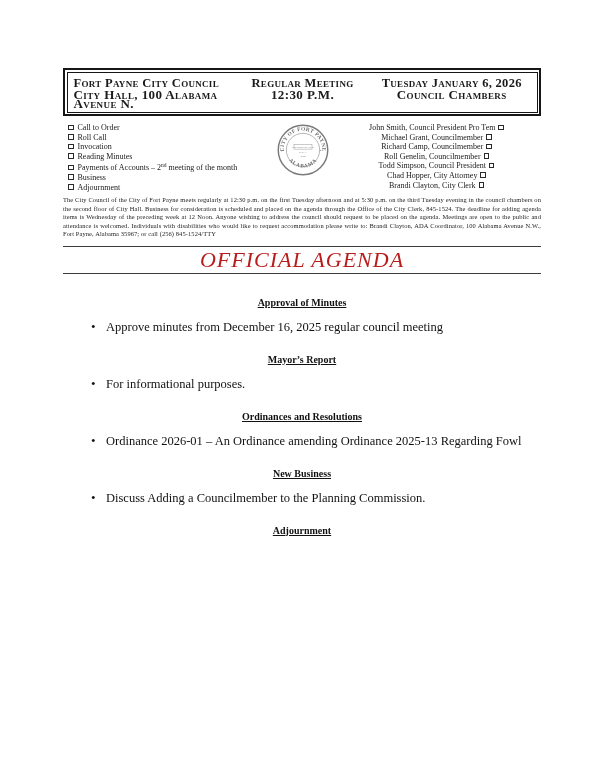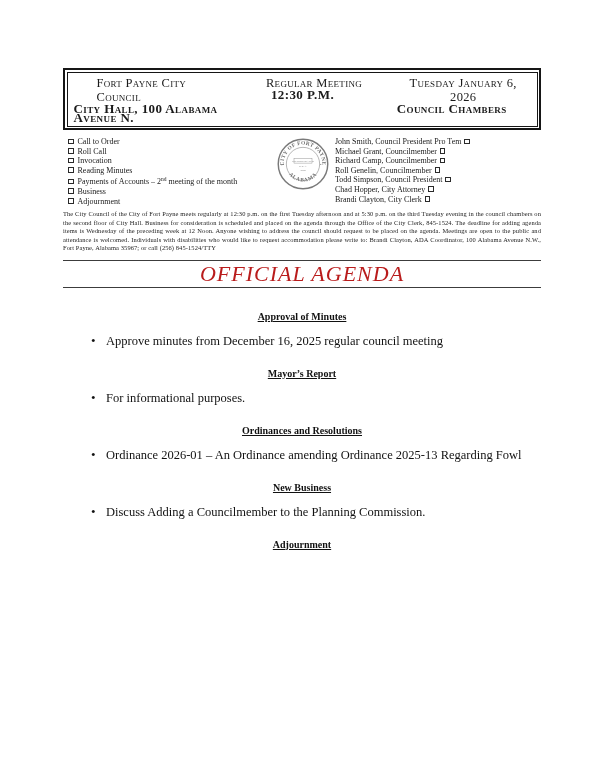--- a/index.html
+++ b/index.html
@@ -11,30 +11,30 @@
   .page { padding: 68px 59px 0 63px; }
 
   
   .header-box { border: 2.5px solid #161616; padding: 1.5px; }
   .header-box-inner {
     border: 1px solid #161616;
     display: flex; align-items: flex-start;
     padding: 3px 5px 4px 6px;
   }
   .hcol { font-variant: small-caps; }
-  .hcol .h1 { font-size: 12.5px; line-height: 14px; letter-spacing: 0.3px; font-weight: 400; margin-left: 23px; }
+  .hcol .h1 { font-size: 12.5px; line-height: 14px; letter-spacing: 0.3px; font-weight: 700; }
   .hcol .h2 { font-size: 13px;  line-height: 9px;  letter-spacing: 0.4px; font-weight: 600; }
   .hcol.left   { flex: 1.15; text-align: left; }
   .hcol.center { flex: 1;    text-align: center; }
   .hcol.right  { flex: 1.15; text-align: center; }
 
   
   .info-row { display: flex; margin-top: 7px; }
   .checklist { flex: 1.05; padding-left: 5px; }
-  .members   { flex: 1.05; text-align: left; padding-right: 3px; }
+  .members   { flex: 1.05; text-align: center; padding-right: 3px; }
   .seal-wrap { width: 64px; display: flex; justify-content: center; align-items: flex-start; }
 
   .check-item, .member-item { font-size: 8px; line-height: 9.6px; white-space: nowrap; }
   .cbox {
     display: inline-block; width: 5.5px; height: 5.5px;
     border: 1px solid #2a2a2a; background: #fff;
     vertical-align: 0px; box-sizing: border-box;
   }
   .check-item .cbox  { margin-right: 4px; }
   .member-item .cbox { margin-left: 3px; }

